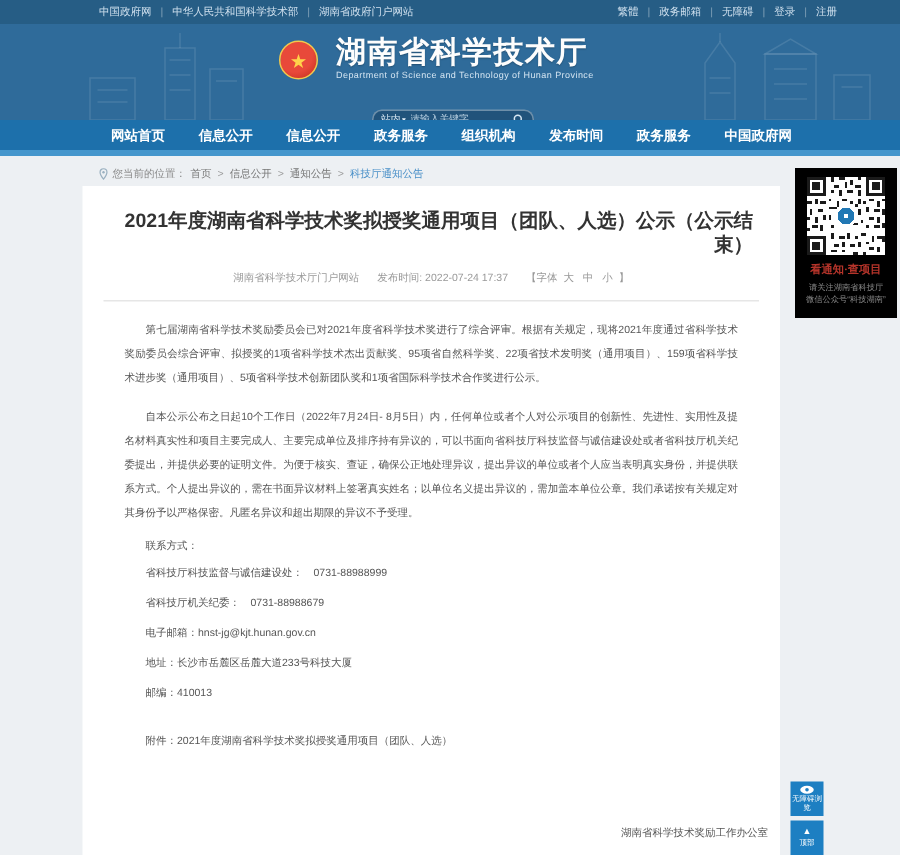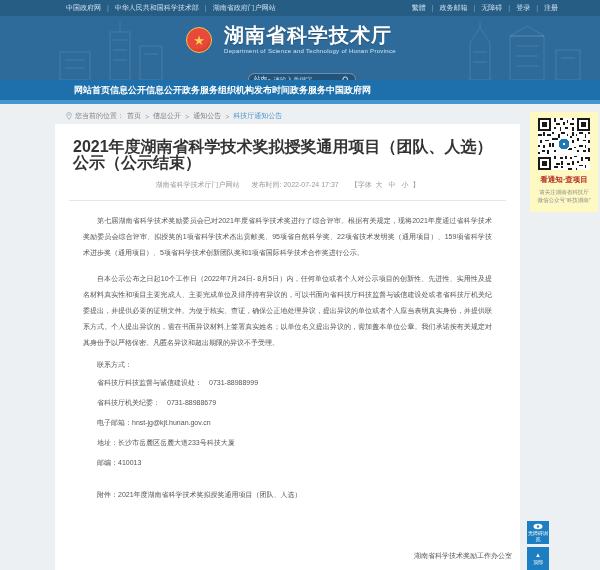--- a/index.html
+++ b/index.html
@@ -32,53 +32,53 @@
     display:flex; align-items:center; padding:0 5px; }
   .search-scope { font-size:6.5px; color:#dcebf6; cursor:pointer; white-space:nowrap; }
   .search-caret { font-size:5px; color:#dcebf6; margin:0 3px 0 1px; }
   .search-input { flex:1; min-width:0; background:transparent; border:none; outline:none;
     font-size:6.5px; color:#fff; font-family:inherit; }
   .search-input::placeholder { color:#bcd3e4; }
   .search-btn { background:none; border:none; padding:0; cursor:pointer; display:flex; }
 
   
   .navbar { height:20px; background:#1d70ab; display:flex; align-items:center;
-    justify-content:flex-start; padding:0 72px 0 74px; }
+    justify-content:space-between; padding:0 72px 0 74px; }
   .nav-item { color:#fff; font-size:9px; font-weight:bold; text-decoration:none; white-space:nowrap; cursor:pointer; }
   .nav-strip { height:4px; background:#4596cc; }
 
   
   .main { position:relative; height:466px; background:#edf0f3; }
   .breadcrumb { display:flex; align-items:center; gap:3px; padding:7px 0 0 66px;
     font-size:7px; color:#888; }
   .bc-link { color:#777; text-decoration:none; cursor:pointer; }
   .bc-sep { color:#999; margin:0 1px; }
   .bc-current { color:#4a90c8; text-decoration:none; cursor:pointer; }
 
   .article-card { position:absolute; left:55px; top:20px; width:465px; height:446px;
     background:#fff; }
-  .article-title { margin:15px 18px 0; font-size:16px; font-weight:600; color:#333;
-    text-align:left; line-height:16px; }
+  .article-title { margin:15px 18px 0; font-size:13px; font-weight:600; color:#333;
+    text-align:right; line-height:16px; }
   .article-meta { margin-top:9px; text-align:center; font-size:7px; color:#999; }
   .article-meta .m { margin:0 5px; }
   .font-widget { white-space:nowrap; }
   .font-size-opt { margin:0 2px; cursor:pointer; }
   .divider { margin:10px 14px 0; border:none; border-top:1px solid #e6e6e6; }
   .para { margin:12px 28px 0; font-size:7px; color:#555; line-height:16px;
     text-indent:2em; text-align:justify; }
   .para-2 { margin-top:10px; }
   .contact-heading { margin:6px 28px 0; font-size:7px; color:#555; line-height:16px; text-indent:2em; }
   .contact-line { margin:0 28px; font-size:7px; color:#555; line-height:20px; text-indent:2em; }
   .attachment-line { margin:14px 28px 0; font-size:7px; color:#555; line-height:16px; text-indent:2em; }
   .attachment-link { color:#555; text-decoration:none; cursor:pointer; }
   .signature { margin:46px 8px 0 0; text-align:right; font-size:7px; color:#555; line-height:14px; }
   .sign-date { margin:10px 8px 0 0; text-align:right; font-size:7px; color:#555; line-height:14px; }
 
   
-  .qr-card { position:absolute; left:530px; top:8px; width:68px; background:#fef9c3;
+  .qr-card { position:absolute; left:530px; top:8px; width:68px; background:#000000;
     text-align:center; padding:6px 0 8px; }
   .qr-svg { display:block; margin:0 auto; }
   .qr-title { margin-top:5px; font-size:7.5px; font-weight:bold; color:#b5342a;
     font-family:"Liberation Serif","DejaVu Serif",serif; }
   .qr-cap { margin-top:3px; font-size:5.5px; color:#8a8a8a; line-height:8px; }
 
   
   .fabs { position:absolute; left:527px; top:417px; display:flex; flex-direction:column; gap:3px; }
   .fab { width:22px; height:23px; background:#1d7fc2; color:#fff; border:none; cursor:pointer;
     display:flex; flex-direction:column; align-items:center; justify-content:center;

